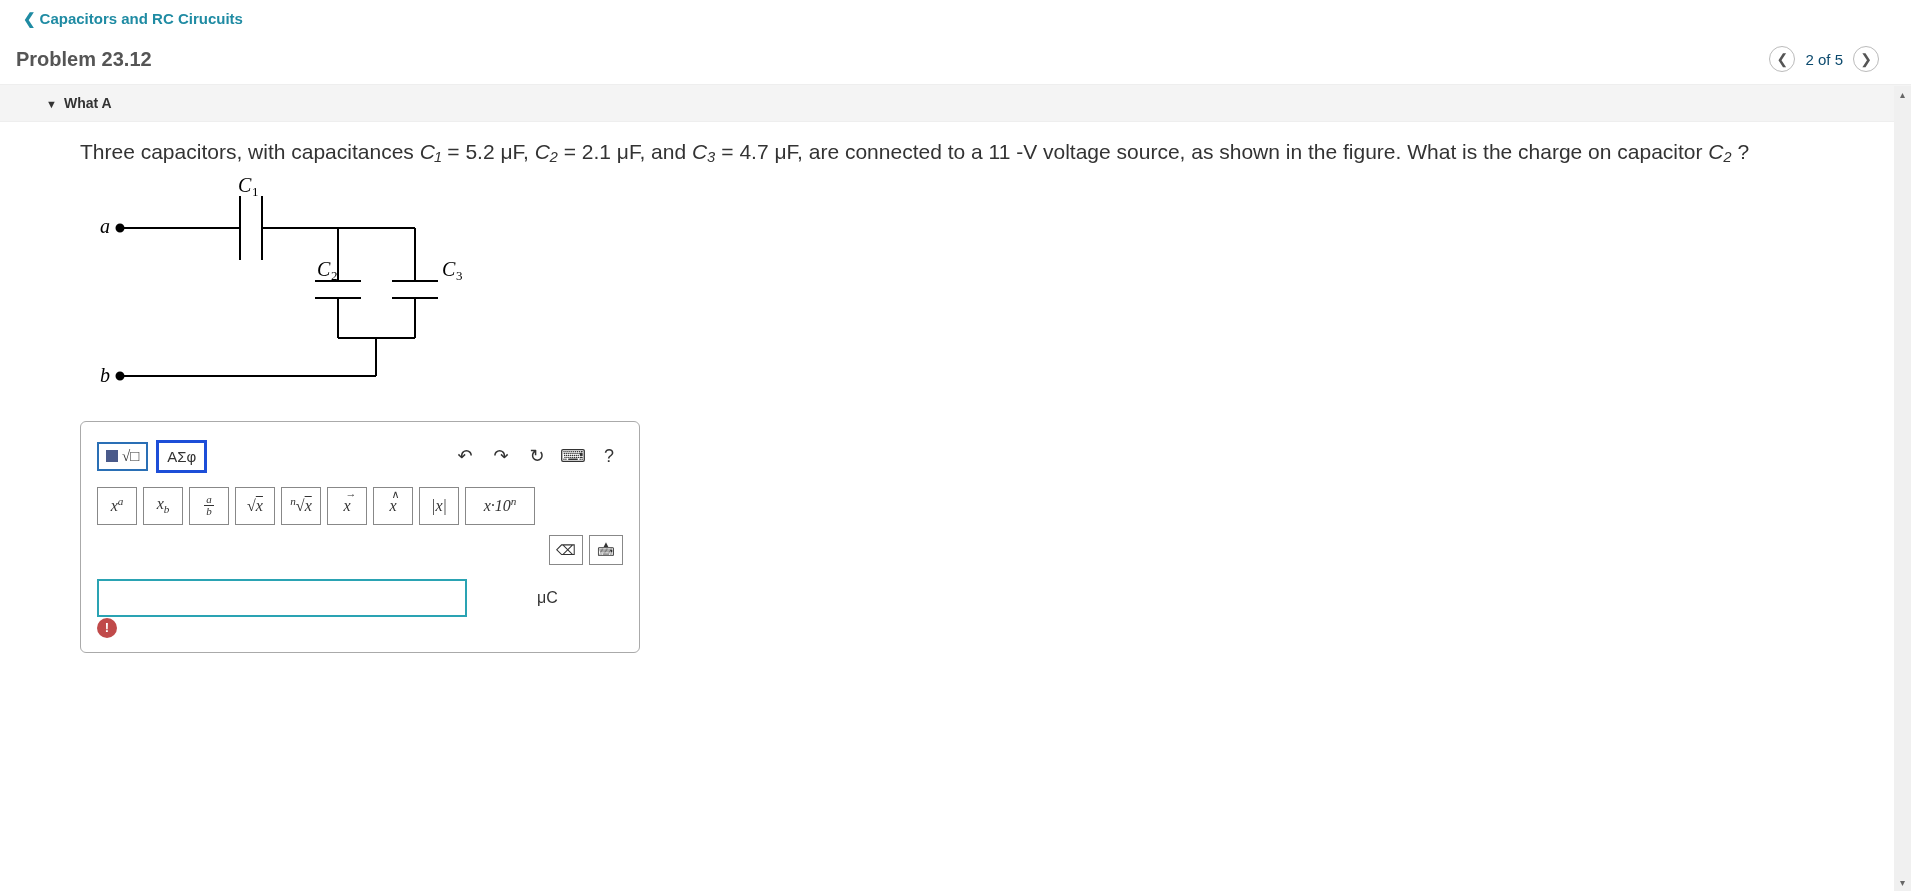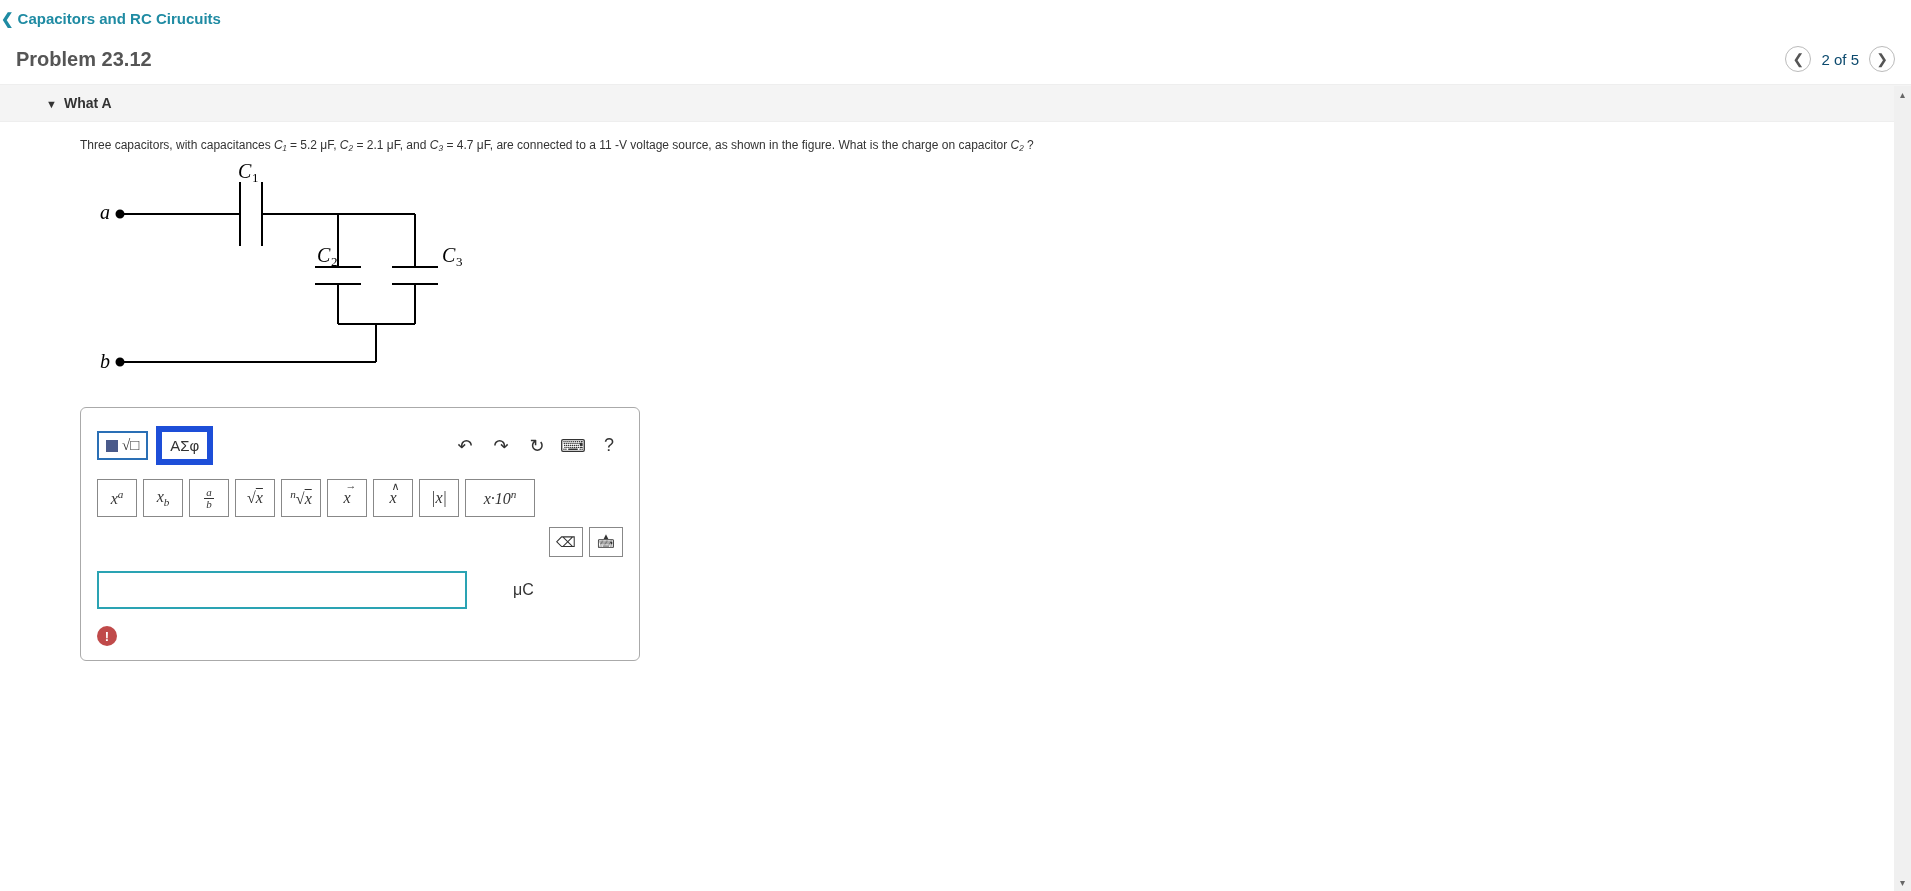--- a/index.html
+++ b/index.html
@@ -1,42 +1,42 @@
 <!DOCTYPE html>
 <html><head>
 <meta charset="utf-8">
 <style>
   * { box-sizing: border-box; margin: 0; padding: 0; }
   body { font-family: Arial, Helvetica, sans-serif; font-size: 14px; color: #333; background: #fff; }
-  .breadcrumb { padding: 10px 1px; }
+  .breadcrumb { padding: 10px 23px; }
   .breadcrumb a { color: #1f8ba3; font-weight: bold; text-decoration: none; font-size: 15px; }
   .breadcrumb .chev { color: #1f8ba3; font-weight: bold; margin-right: 4px; }
-  .problem-header { display: flex; align-items: center; justify-content: space-between; padding: 8px 16px 12px 16px; }
+  .problem-header { display: flex; align-items: center; justify-content: space-between; padding: 8px 32px 12px 16px; }
   .problem-title { font-size: 20px; font-weight: bold; color: #555; }
   .nav-group { display: flex; align-items: center; gap: 10px; }
   .nav-btn { width: 26px; height: 26px; border: 1px solid #bbb; border-radius: 50%; background: #fff; display: inline-flex; align-items: center; justify-content: center; color: #555; cursor: pointer; font-size: 14px; }
   .nav-text { color: #0c4a6e; font-size: 15px; }
   .part-header { background: #f4f4f4; padding: 10px 20px 10px 40px; border-top: 1px solid #eee; border-bottom: 1px solid #eee; position: relative; margin-bottom: 14px; }
   .part-header .tri { position: absolute; left: 46px; font-size: 11px; top: 13px; }
   .part-header .lbl { font-weight: bold; margin-left: 24px; font-size: 14px; }
   .content { padding: 0 40px 0 80px; }
-  .question { font-size: 12px; color: #333; margin-bottom: 9px; line-height: 1.5; }
+  .question { font-size: 21px; color: #333; margin-bottom: 9px; line-height: 1.5; }
   .question i { font-style: italic; }
   .figure { margin: 10px 0 20px 0; }
   .answer-box { border: 1px solid #aaa; border-radius: 6px; padding: 18px 16px 14px 16px; width: 560px; background: #fff; }
   .tool-row1 { display: flex; align-items: center; gap: 8px; margin-bottom: 14px; }
-  .tool-tab { border: 6px solid #1d4ed8; padding: 5px 8px; font-size: 15px; display: inline-flex; align-items: center; gap: 4px; background: #fff; cursor: pointer; }
+  .tool-tab { border: 3px solid #1d4ed8; padding: 5px 8px; font-size: 15px; display: inline-flex; align-items: center; gap: 4px; background: #fff; cursor: pointer; }
   .tool-tab.active { border: 2px solid #2a6fb5; padding: 4px 7px; }
   .tool-row1 .spacer { flex: 1; }
   .icon-btn { width: 28px; height: 28px; display: inline-flex; align-items: center; justify-content: center; font-size: 18px; color: #333; cursor: pointer; border-radius: 4px; }
   .tool-row2 { display: flex; gap: 6px; margin-bottom: 10px; flex-wrap: wrap; }
   .sym-btn { width: 40px; height: 38px; border: 1px solid #888; background: #fff; display: inline-flex; align-items: center; justify-content: center; font-family: 'Times New Roman', serif; font-style: italic; font-size: 16px; cursor: pointer; }
   .tool-row3 { display: flex; justify-content: flex-end; gap: 6px; margin-bottom: 14px; }
   .small-btn { width: 34px; height: 30px; border: 1px solid #888; background: #fff; display: inline-flex; align-items: center; justify-content: center; font-size: 12px; cursor: pointer; }
-  .input-row { display: flex; align-items: center; gap: 46px; margin-bottom: 16px; }
+  .input-row { display: flex; align-items: center; gap: 70px; }
   .answer-input { width: 370px; height: 38px; border: 2px solid #2aa3b3; background: #fff; padding: 0 6px; font-size: 15px; }
   .unit { font-size: 16px; color: #333; }
   .feedback { display: flex; align-items: flex-start; gap: 10px; color: #b14040; font-size: 14px; }
   .fb-icon { width: 20px; height: 20px; border-radius: 50%; background: #c04a4a; color: #fff; display: inline-flex; align-items: center; justify-content: center; font-weight: bold; font-size: 13px; flex-shrink: 0; margin-top: 1px; }
   .scrolltrack { position: fixed; right: 0; top: 86px; bottom: 0; width: 17px; background: #f0f0f0; }
   .scrollup { position: absolute; top: 0; right: 0; width: 17px; height: 17px; display: flex; align-items: center; justify-content: center; font-size: 10px; color: #666; }
   .scrolldown { position: absolute; bottom: 0; right: 0; width: 17px; height: 17px; display: flex; align-items: center; justify-content: center; font-size: 10px; color: #666; }
   sup { font-size: 0.7em; }
   sub { font-size: 0.7em; }
   .frac { display: inline-flex; flex-direction: column; align-items: center; font-size: 11px; line-height: 1; font-style: italic; }

